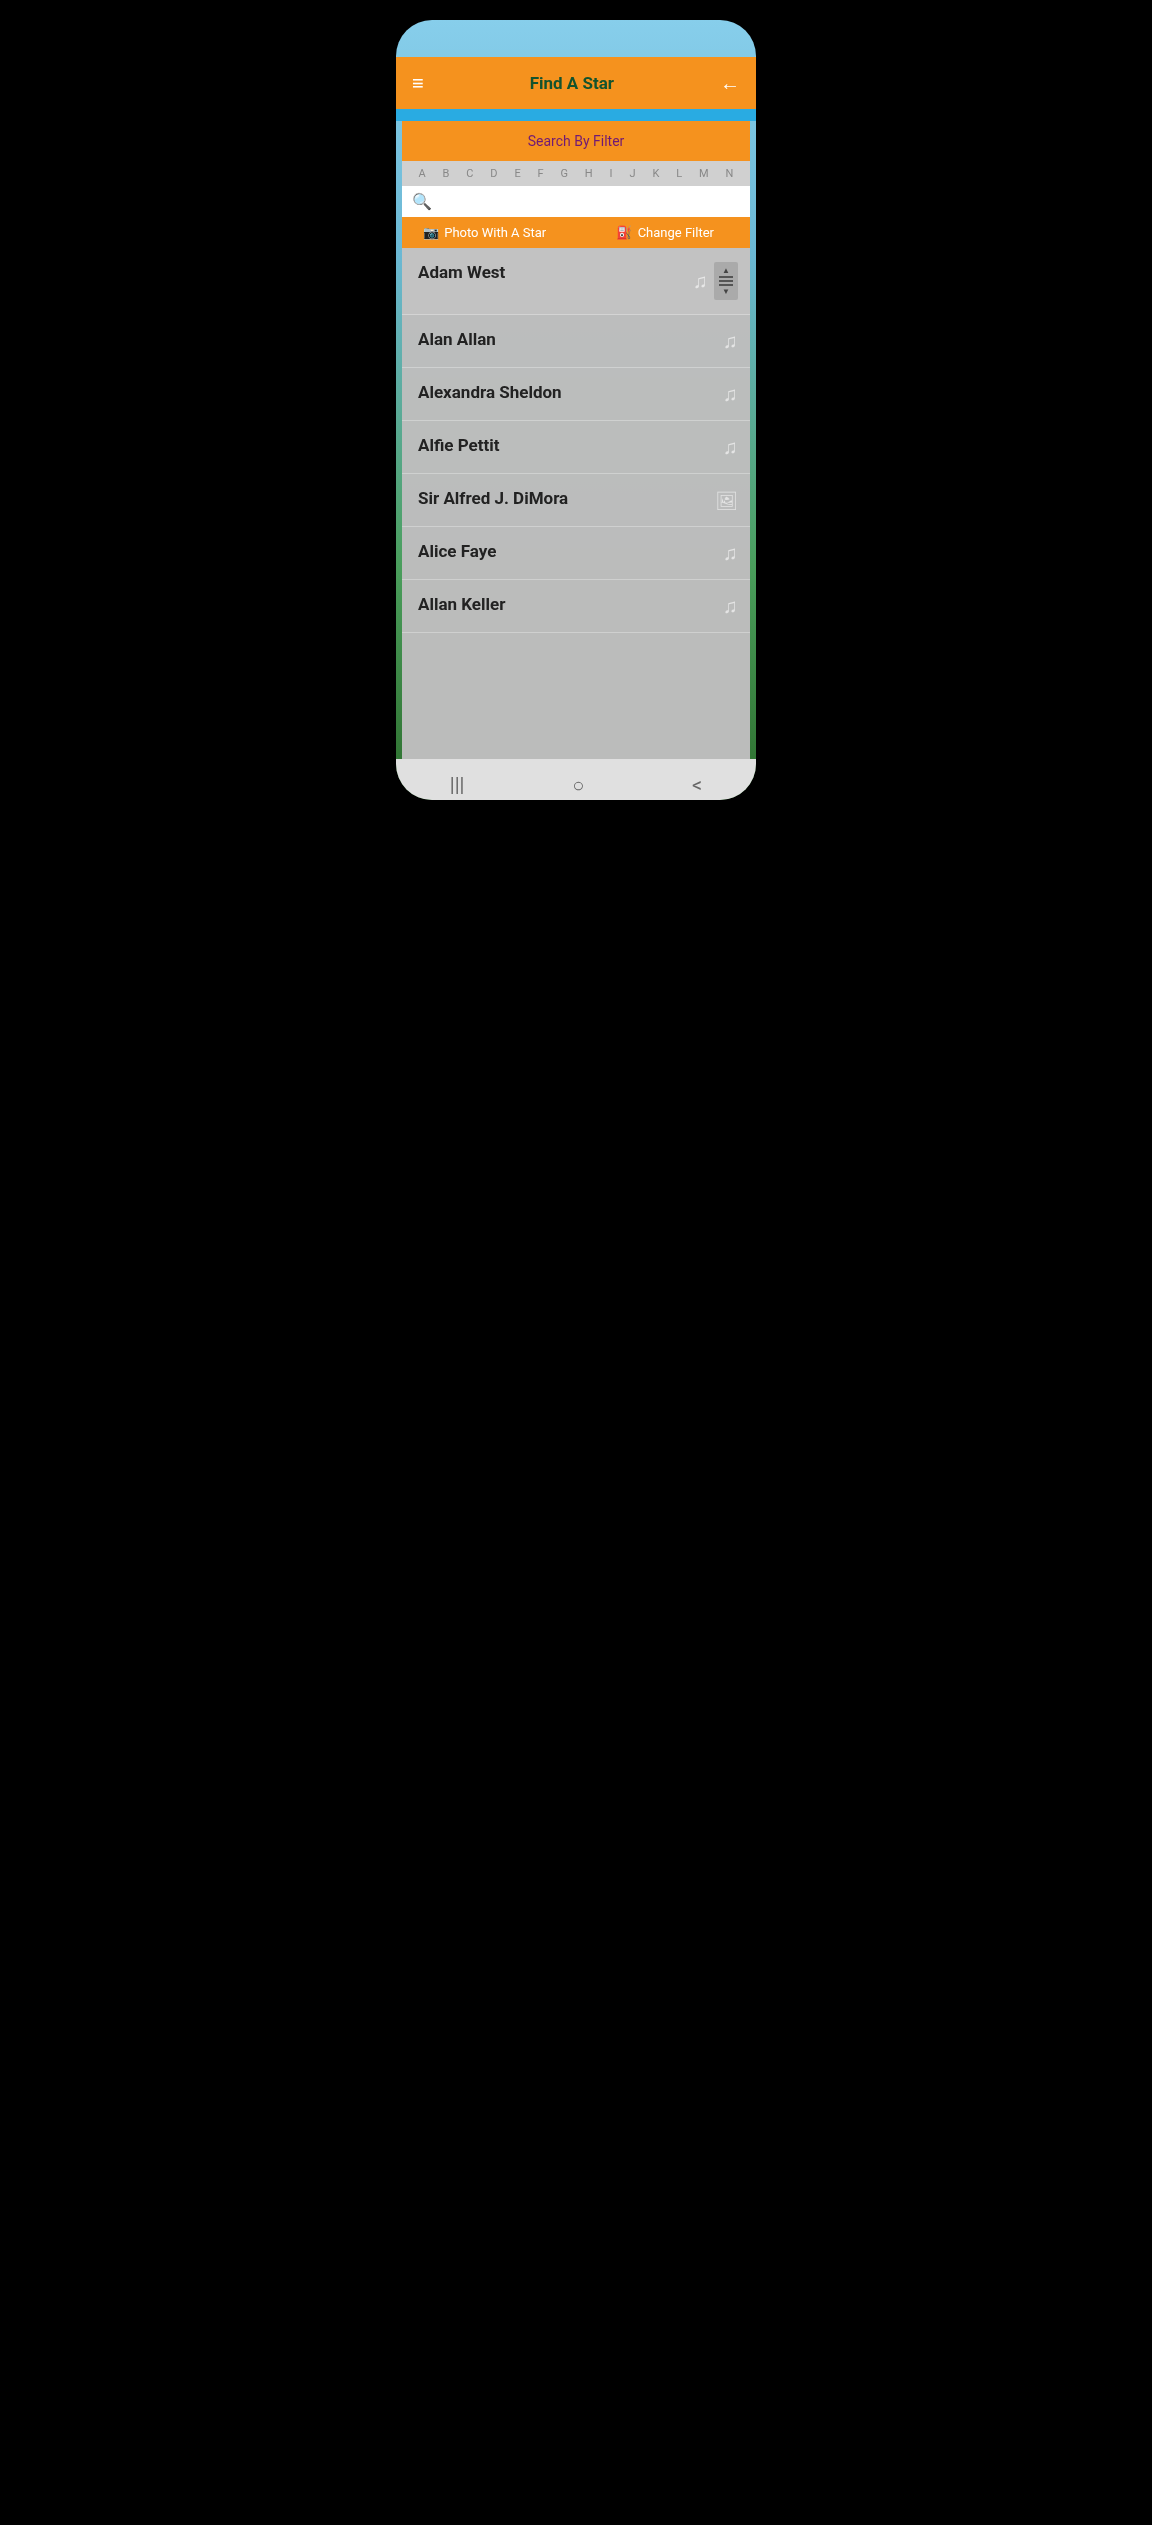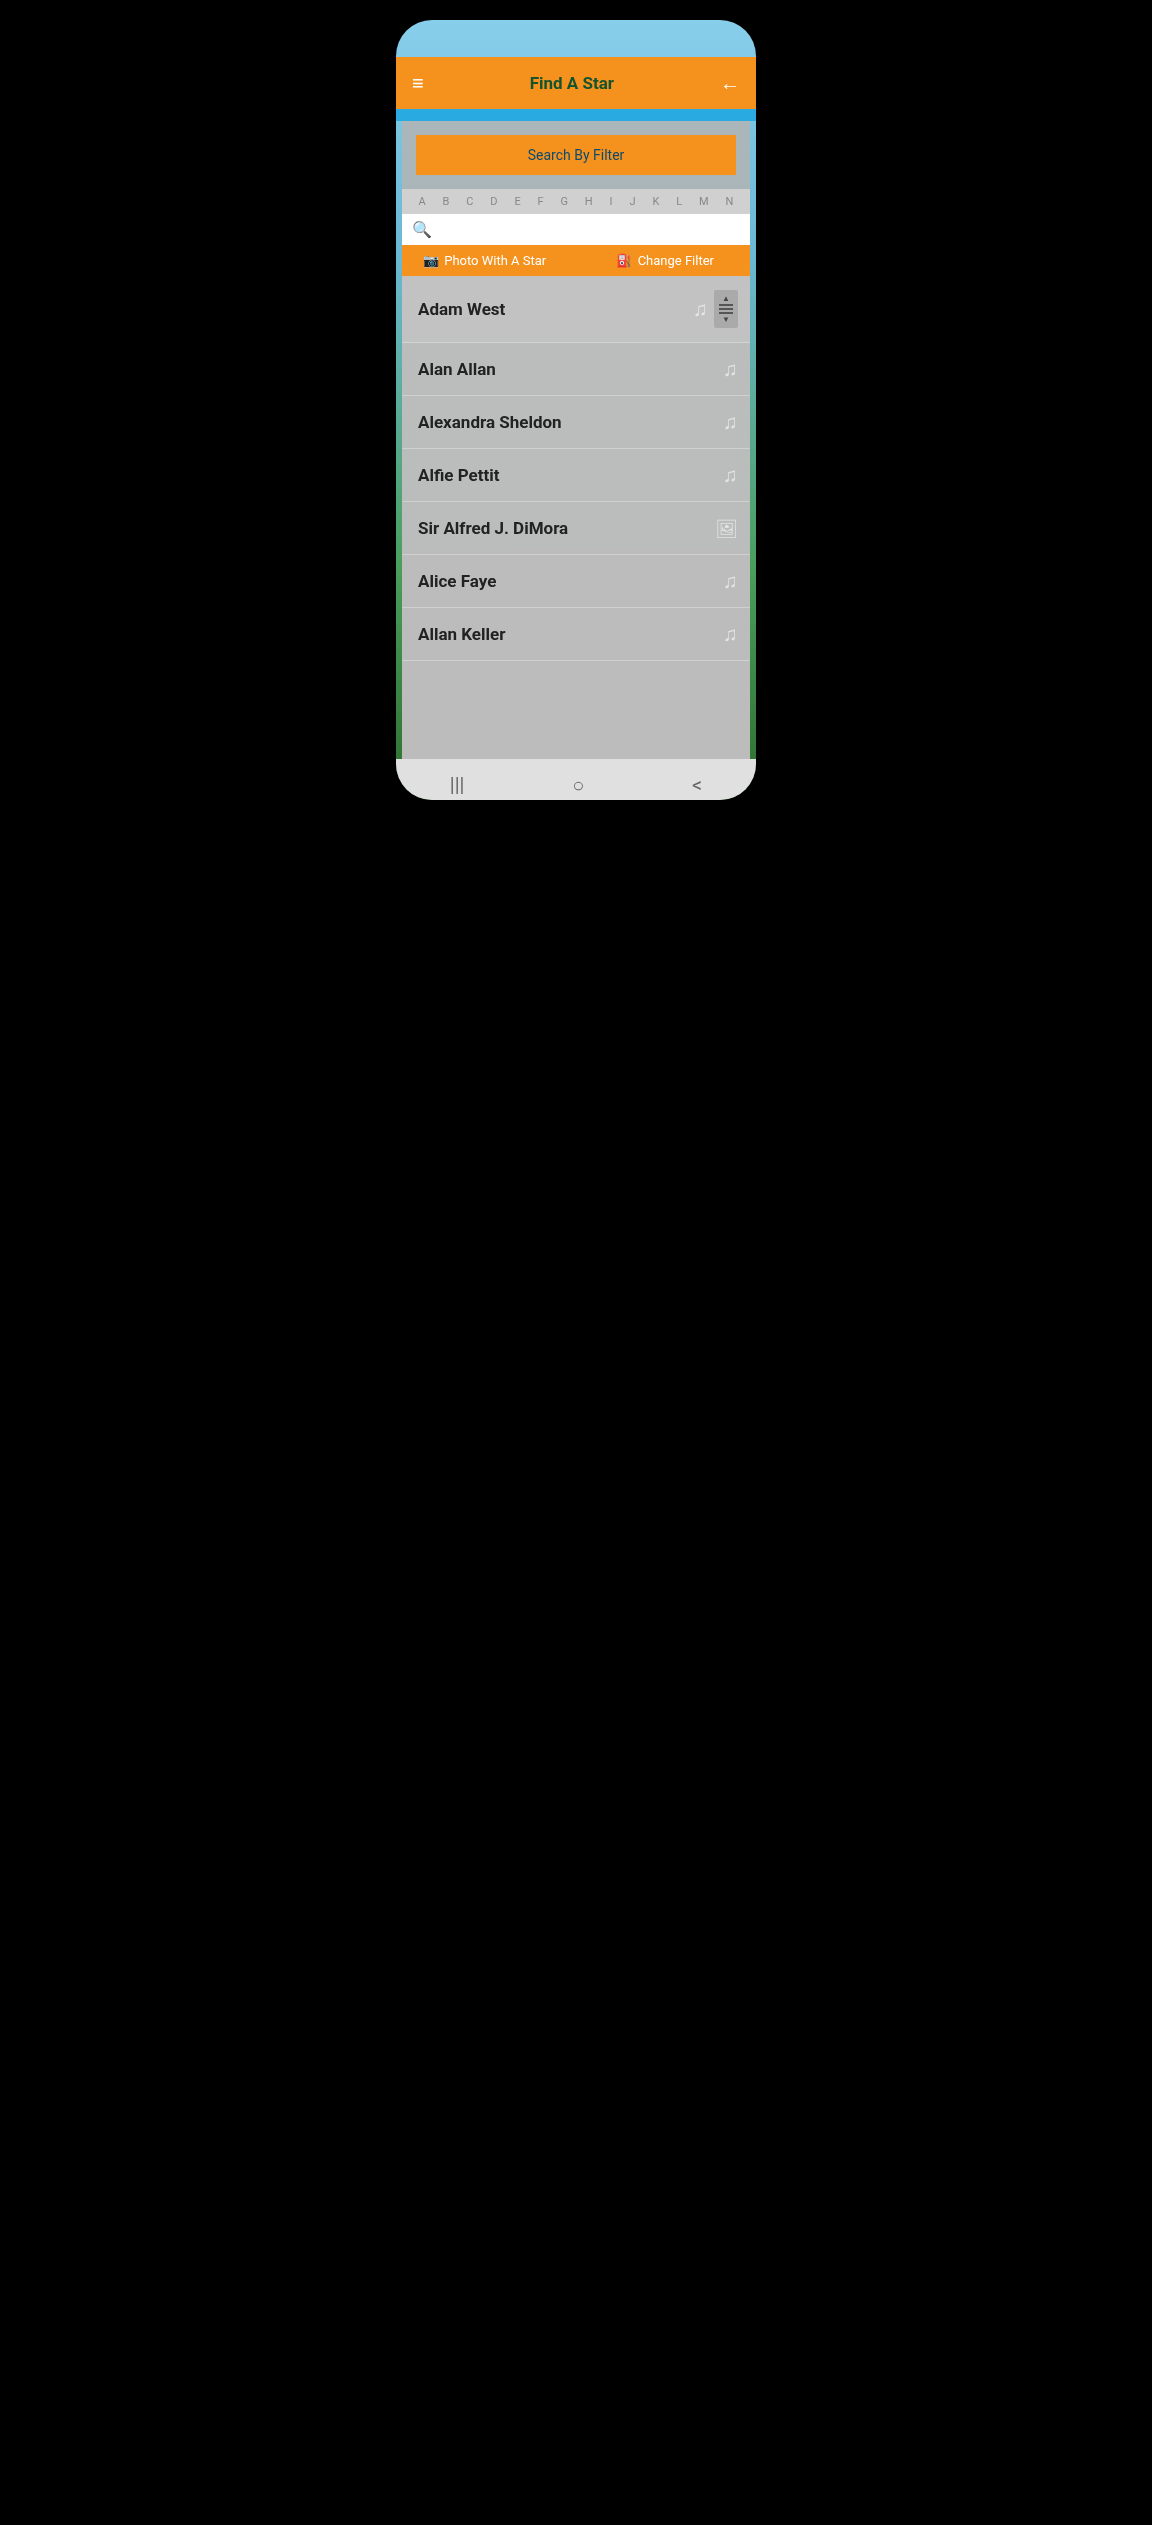--- a/index.html
+++ b/index.html
@@ -101,26 +101,26 @@
       flex: 1;
       overflow: hidden;
       display: flex;
       flex-direction: column;
       margin: 0 6px;
     }
 
     
     .search-filter-btn {
       background: #F5921E;
-      color: #0c4a6e;
+      color: #701a75;
       text-align: center;
       padding: 12px;
       font-size: 14px;
       cursor: pointer;
-      margin: 14px;
+      margin: 0;
     }
 
     
     .alphabet-row {
       background: #d0d0d0;
       display: flex;
       justify-content: space-around;
       padding: 6px 8px;
       flex-shrink: 0;
     }
@@ -184,21 +184,21 @@
     .star-list {
       flex: 1;
       overflow-y: auto;
       background: rgba(190, 190, 190, 0.9);
     }
 
     .star-list::-webkit-scrollbar { display: none; }
 
     .star-item {
       display: flex;
-      align-items: center;
+      align-items: flex-start;
       justify-content: space-between;
       padding: 14px 12px 14px 16px;
       border-bottom: 1px solid rgba(255,255,255,0.3);
       cursor: pointer;
       position: relative;
     }
 
     .star-item:first-child {
       background: rgba(200,200,200,0.5);
     }

